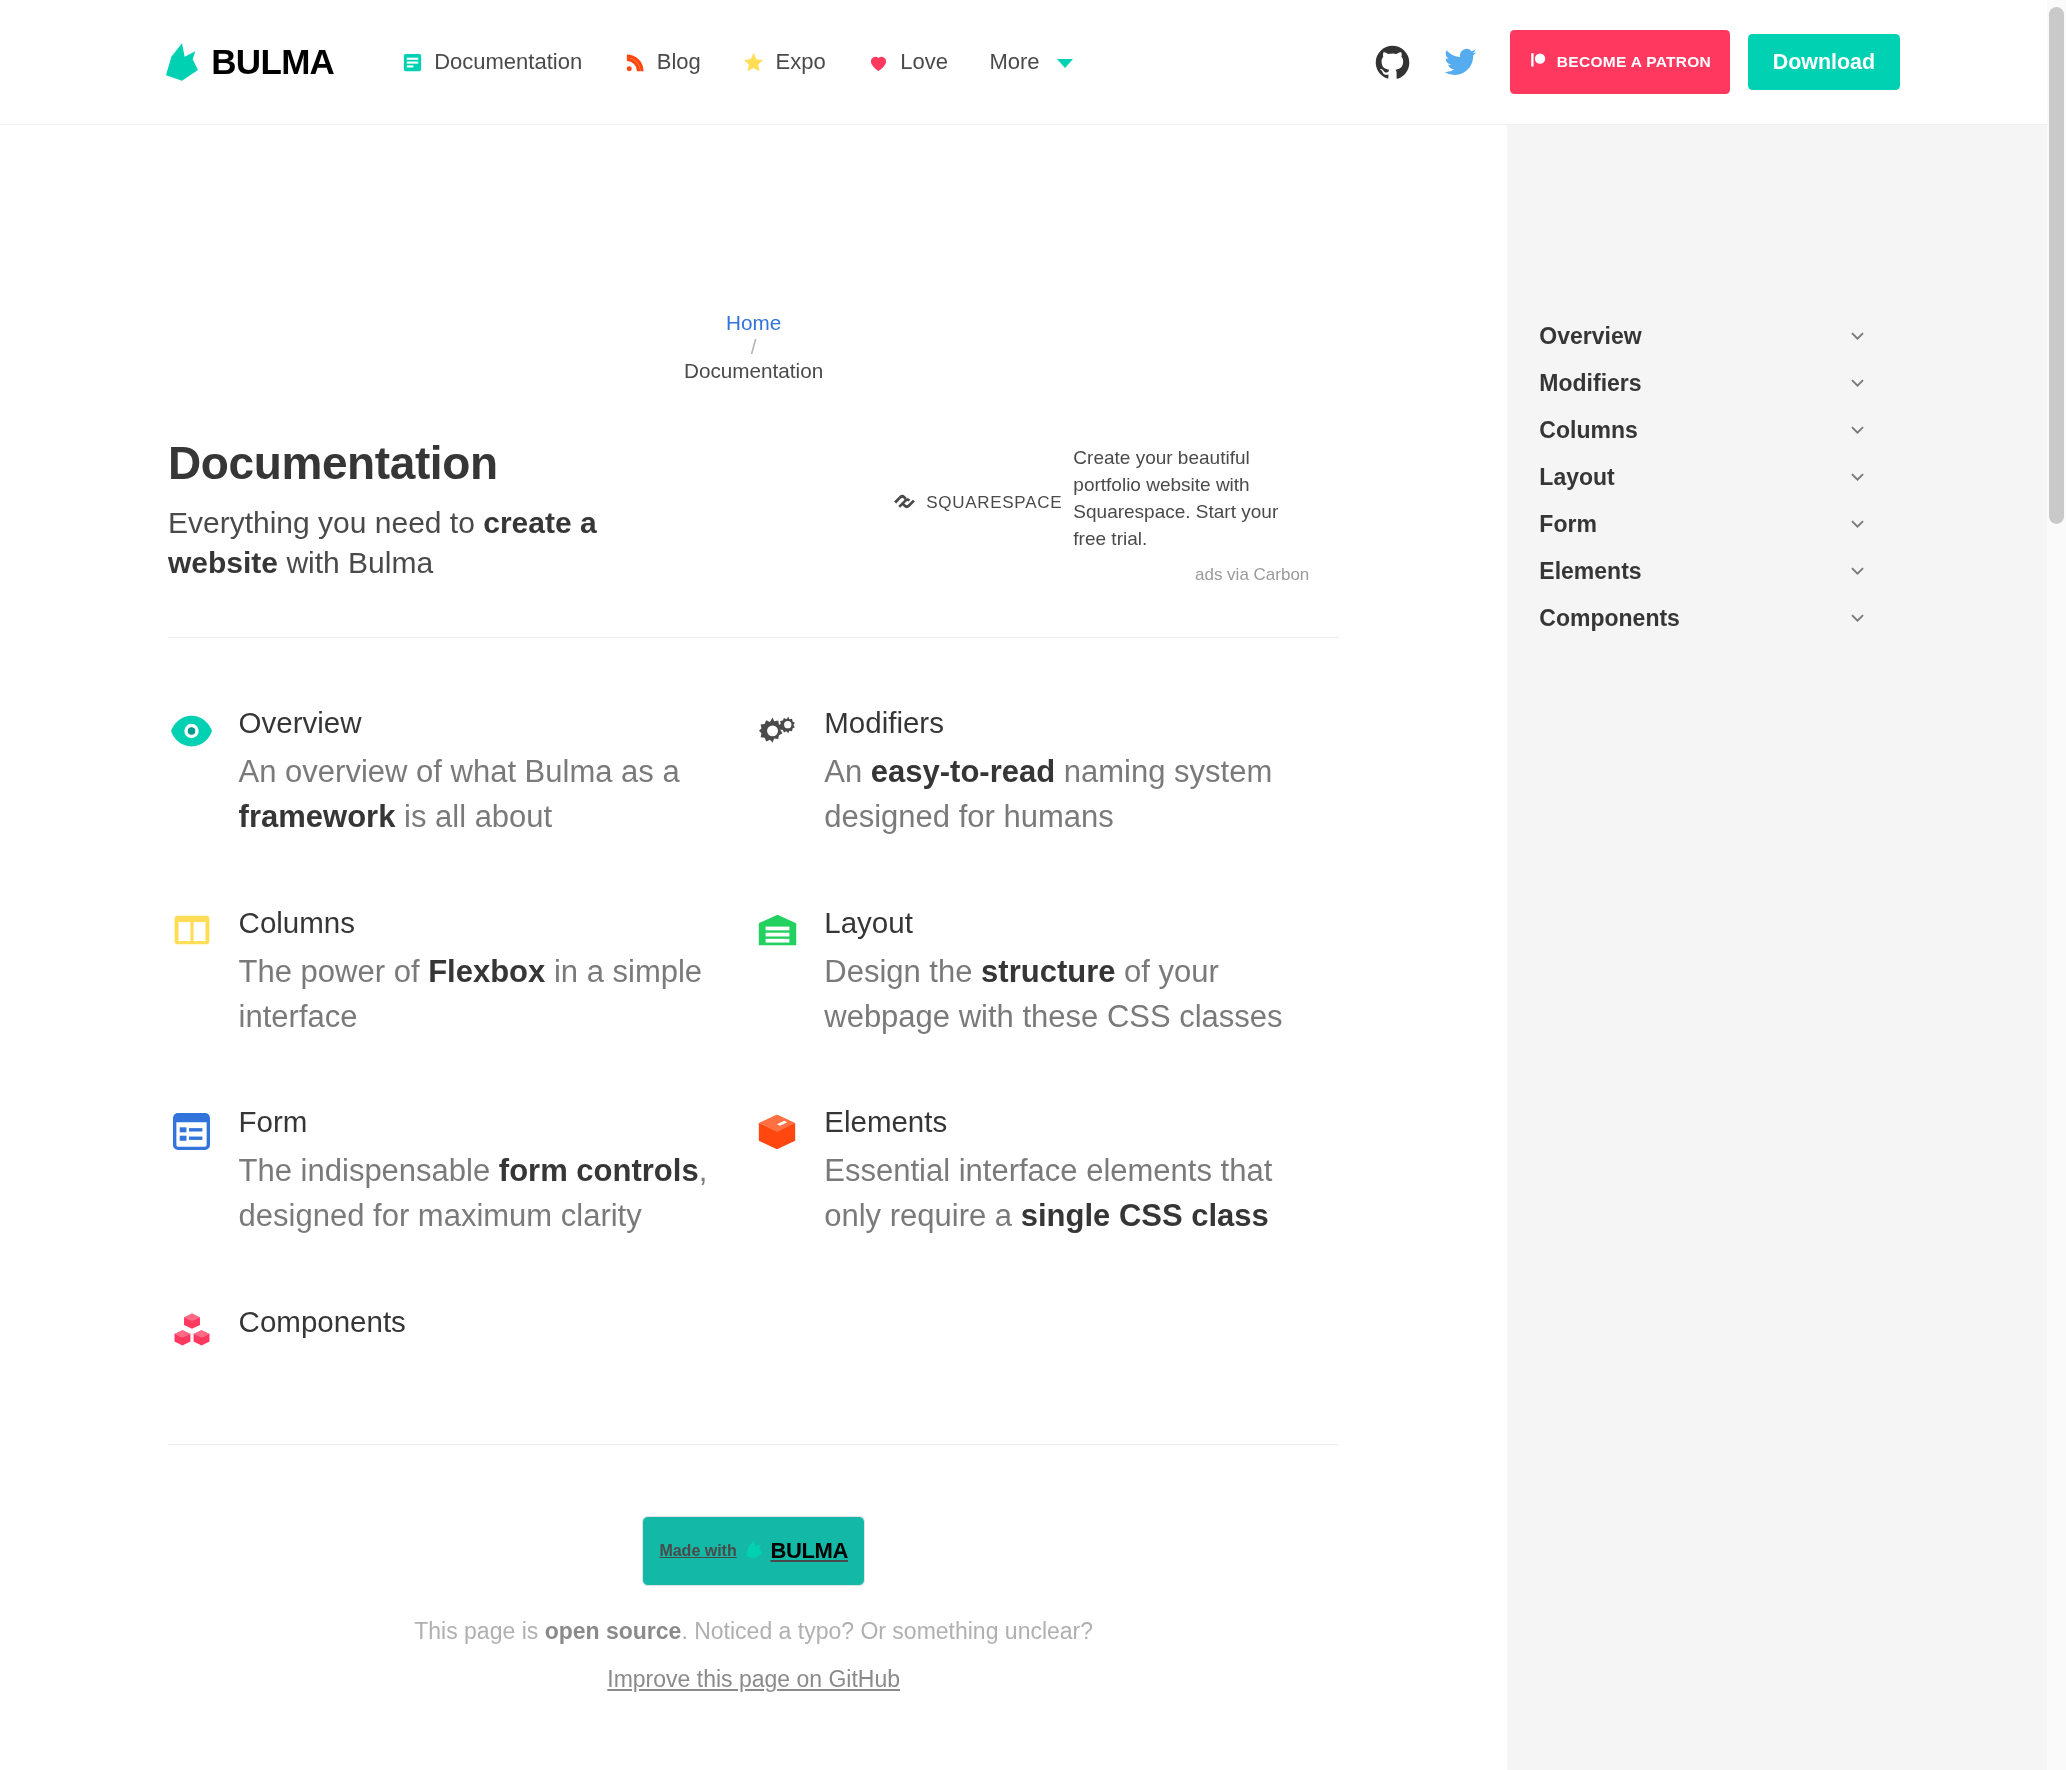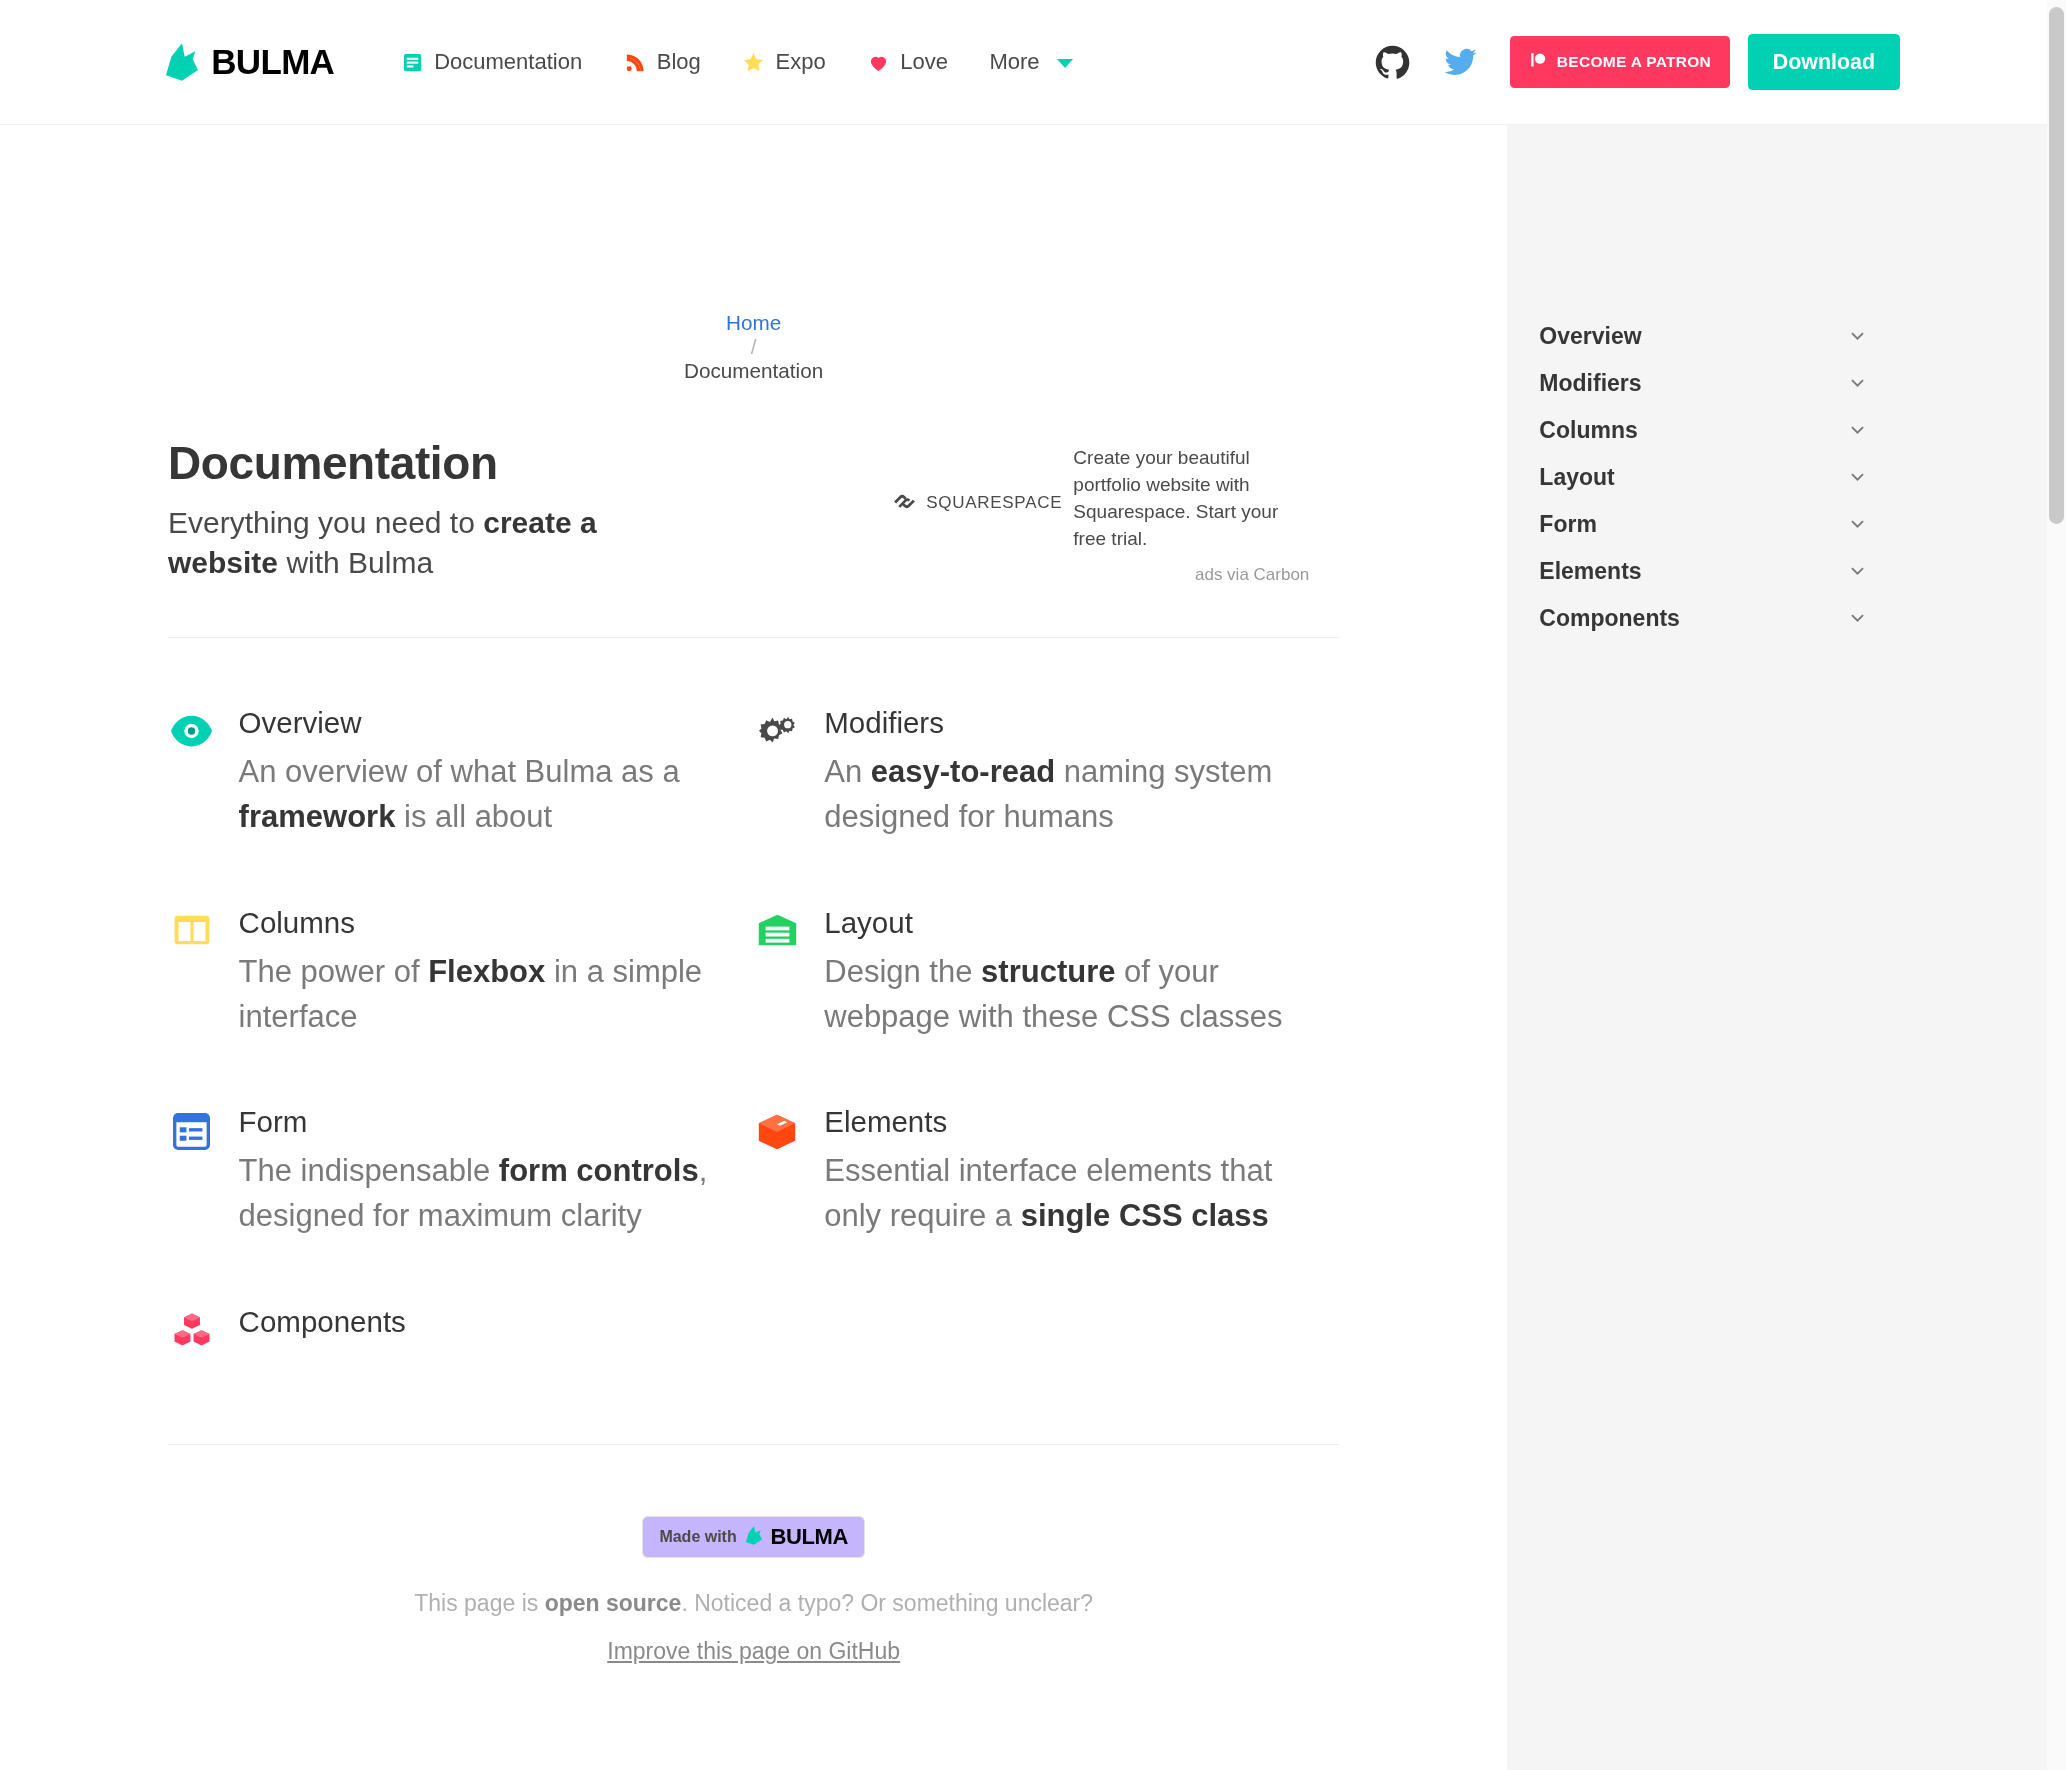--- a/index.html
+++ b/index.html
@@ -72,21 +72,21 @@
     padding: 0 16px;
     display: flex;
     align-items: center;
     cursor: pointer;
   }
   .patron-btn {
     background: #ff3860;
     color: #ffffff;
     border: none;
     border-radius: 4.4px;
-    height: 52px;
+    height: 64px;
     padding: 0 19px;
     font-size: 15.5px;
     font-weight: bold;
     letter-spacing: 0.3px;
     display: flex;
     align-items: center;
     gap: 10.3px;
     cursor: pointer;
     margin-left: 14.8px;
   }
@@ -237,22 +237,23 @@
   .footer {
     text-align: center;
     padding-top: 71px;
   }
   .made-with {
     display: inline-flex;
     align-items: center;
     gap: 8.9px;
     border: 1.5px solid #e3e3e3;
     border-radius: 5.9px;
-    padding: 7px 16px;
-    background: #c4b5fd;
+    padding: 21px 16px;
+    background: #14b8a6;
+    text-decoration: underline;
   }
   .made-label {
     font-size: 16px;
     font-weight: bold;
     color: #4a4a4a;
   }
   .made-bulma {
     font-size: 22px;
     font-weight: bold;
     color: #000000;

